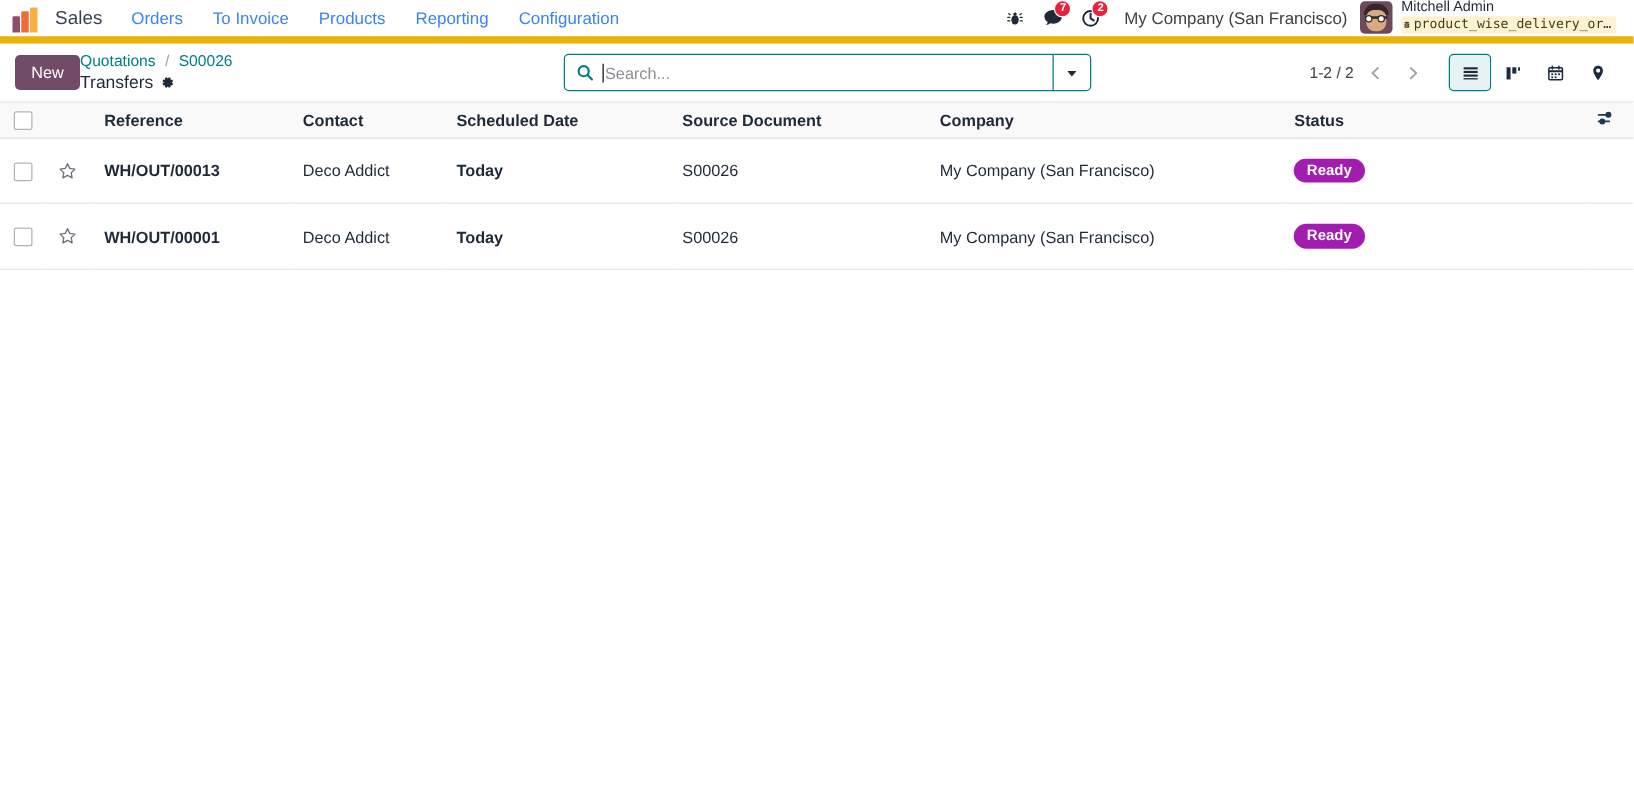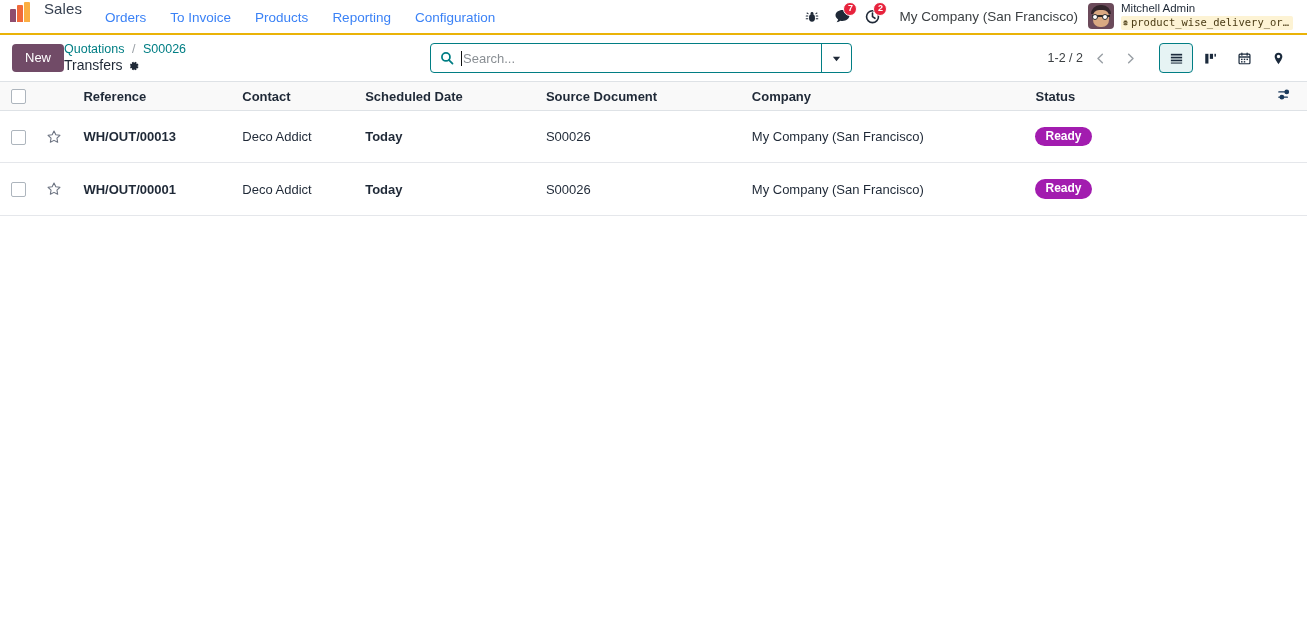--- a/index.html
+++ b/index.html
@@ -11,22 +11,23 @@
     font-family: "Liberation Sans", sans-serif;
     -webkit-font-smoothing: antialiased;
   }
   body { overflow: hidden; }
 
   
   .navbar {
     height: 35px;
     background: #ffffff;
     display: flex;
+    align-items: center;
     padding: 0 8px 0 6px;
-    border-bottom: 2px solid #eab308;
+    border-bottom: 6px solid #eab308;
     position: relative;
   }
   .brand-logo {
     width: 24px; height: 22px;
     display: flex; align-items: flex-end; gap: 1px;
     margin: 0 10px 0 4px;
     flex: none;
   }
   .bar { width: 6px; border-radius: 1px 1px 0 0; }
   .bar.b1 { height: 13px; background: #8f4d6e; }
@@ -174,21 +175,21 @@
   .bc-row2 {
     font-size: 14px;
     color: #1f2937;
     display: flex; align-items: center; gap: 5px;
     white-space: nowrap;
   }
   .gear-btn { cursor: pointer; display: inline-flex; color: #1f2937; }
 
   .search-area {
     position: absolute;
-    left: 430px;
+    left: 451px;
     width: 422px;
   }
   .search-box {
     display: flex;
     align-items: center;
     border: 1px solid #017e84;
     border-radius: 4px;
     height: 30px;
     background: #fff;
     overflow: hidden;

